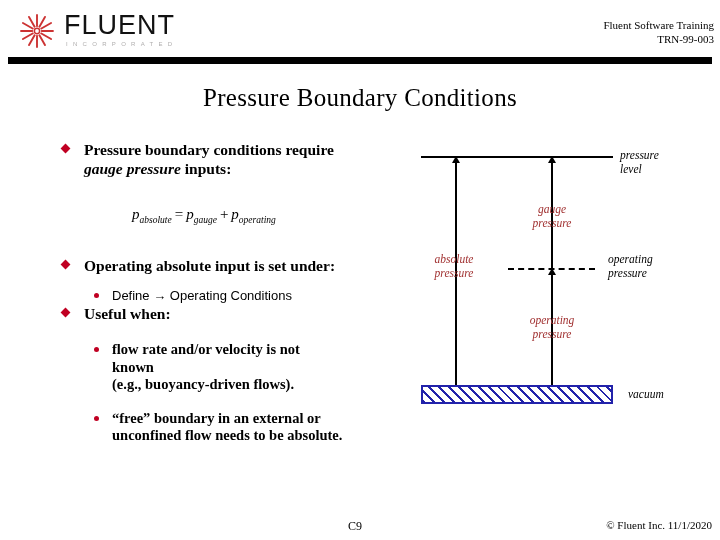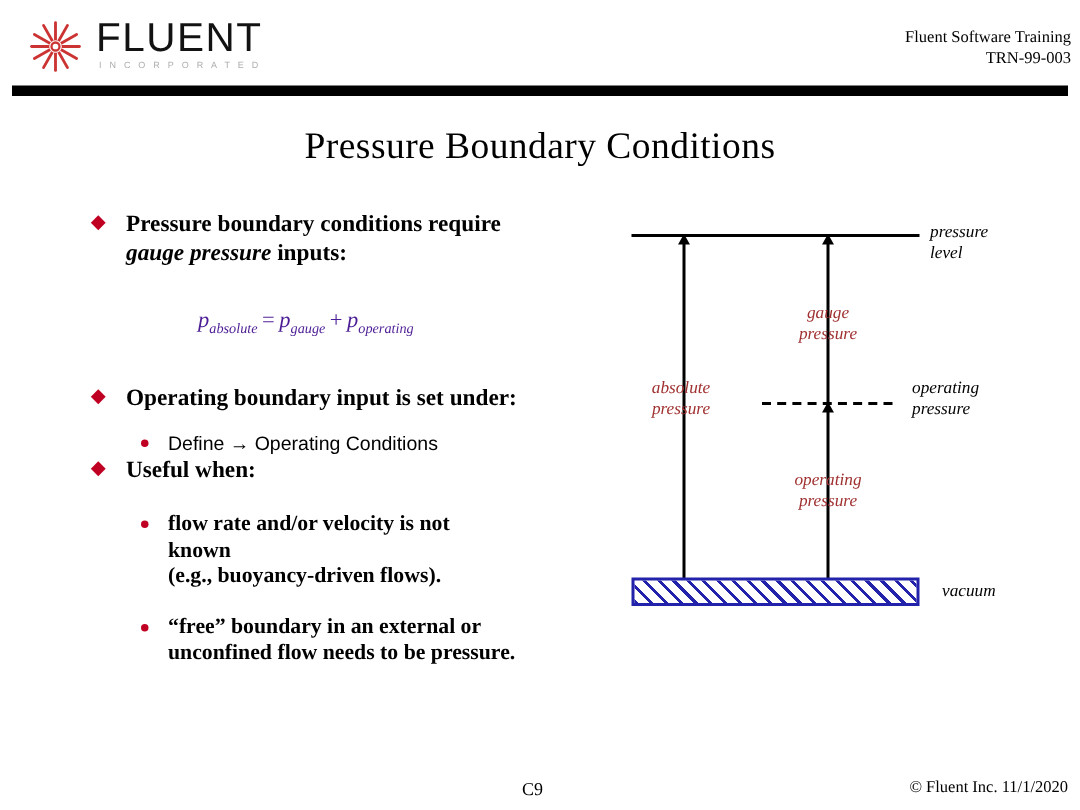--- a/index.html
+++ b/index.html
@@ -153,21 +153,21 @@
   }
 
   
   #equation {
     position: absolute;
     left: 132px;
     top: 206px;
     font-family: "Liberation Serif", serif;
     font-style: italic;
     font-size: 15px;
-    color: #4c1d95;
+    color: #000000;
     white-space: nowrap;
   }
   #equation sub {
     font-size: 9.5px;
     font-style: italic;
   }
   #equation .op {
     font-style: normal;
     padding: 0 3px;
   }
@@ -284,21 +284,21 @@
   <div id="body-left">
 
     <div class="lvl1" style="margin-top:0px;">
       <span class="bullet1"></span>
       <span>Pressure boundary conditions require</span><br>
       <span class="ital">gauge pressure</span><span> inputs:</span>
     </div>
 
     <div class="lvl1" style="margin-top:78px;">
       <span class="bullet1"></span>
-      <span>Operating boundary input is set under:</span>
+      <span>Operating absolute input is set under:</span>
     </div>
 
     <div class="lvl2" style="margin-top:12px;">
       <span class="bullet2"></span>
       <span>Define → Operating Conditions</span>
     </div>
 
     <div class="lvl1" style="margin-top:0;">
       <span class="bullet1"></span>
       <span>Useful when:</span>
@@ -307,21 +307,21 @@
     <div class="lvl2s" style="margin-top:18px;">
       <span class="bullet2"></span>
       <span>flow rate and/or velocity is not</span><br>
       <span>known</span><br>
       <span>(e.g., buoyancy-driven flows).</span>
     </div>
 
     <div class="lvl2s" style="margin-top:16px;">
       <span class="bullet2"></span>
       <span>“free” boundary in an external or</span><br>
-      <span>unconfined flow needs to be pressure.</span>
+      <span>unconfined flow needs to be absolute.</span>
     </div>
   </div>
 
   <div id="equation">
     <span>p</span><sub>absolute</sub><span class="op">=</span><span>p</span><sub>gauge</sub><span class="op">+</span><span>p</span><sub>operating</sub>
   </div>
 
   <div id="diagram">
 
     <div class="dg-line-h" style="left:13px; top:16px; width:192px;"></div>

